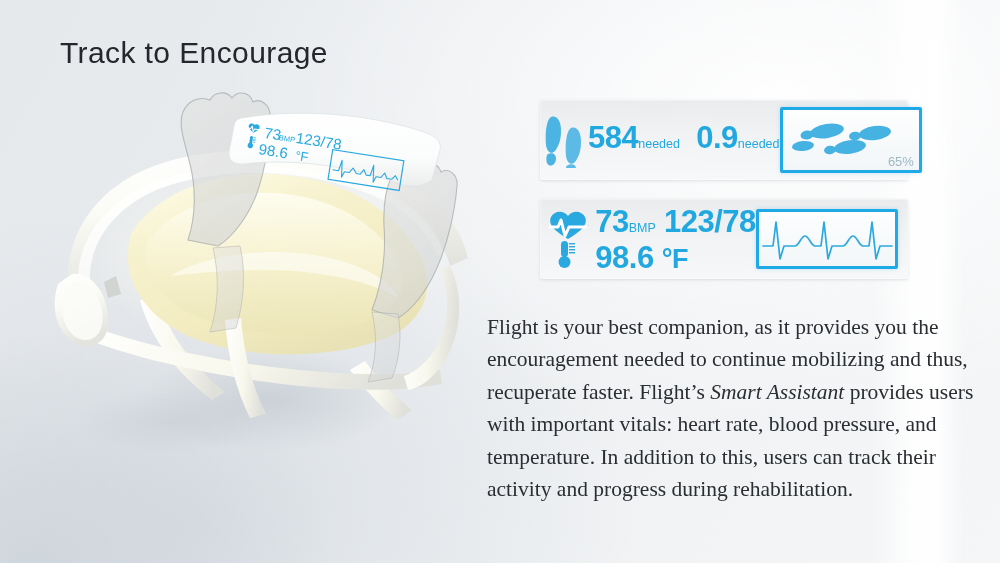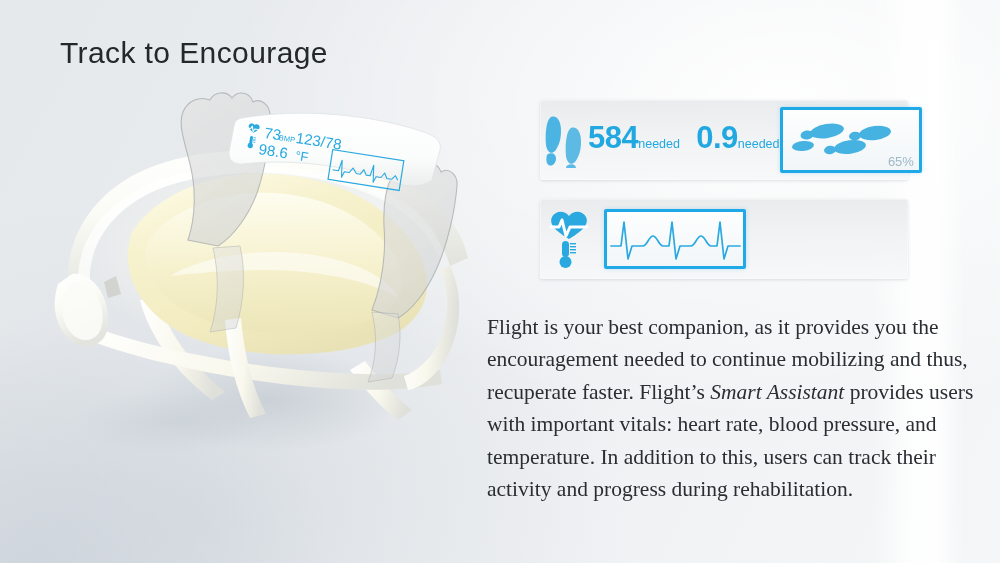--- a/index.html
+++ b/index.html
@@ -287,20 +287,28 @@
           <rect x="3" y="0" width="7" height="16" rx="3.5" fill="#2aa9e0"></rect>
           <circle cx="6.5" cy="21" r="6" fill="#2aa9e0"></circle>
           <rect x="11" y="2" width="6" height="1.4" fill="#2aa9e0"></rect>
           <rect x="11" y="5" width="6" height="1.4" fill="#2aa9e0"></rect>
           <rect x="11" y="8" width="6" height="1.4" fill="#2aa9e0"></rect>
           <rect x="11" y="11" width="6" height="1.4" fill="#2aa9e0"></rect>
         </g>
       </svg>
     </div>
 
+    <div class="hud-readout">
+      <div class="digits row1">
+        <span class="big">73</span><span class="unit">BMP</span><span class="big">&nbsp;</span><span class="big">123/78</span>
+      </div>
+      <div class="digits">
+        <span class="big">98.6</span><span class="big">&nbsp;</span><span class="big" style="font-size:27px;">°F</span>
+      </div>
+    </div>
 
     <div class="hud-viz">
       <div class="vizbox" id="ecg-box">
         <svg width="136" height="54" viewBox="0 0 136 54">
           <path d="M4,34 L14,34 L17,10 L21,47 L25,34 L36,34
                    C40,34 42,24 46,24 C50,24 52,34 56,34
                    L62,34 L65,10 L69,47 L73,34 L84,34
                    C88,34 90,24 94,24 C98,24 100,34 104,34
                    L110,34 L113,10 L117,47 L121,34 L133,34" fill="none" stroke="#2aa9e0" stroke-width="1.7" stroke-linejoin="round" stroke-linecap="round"></path>
         </svg>

